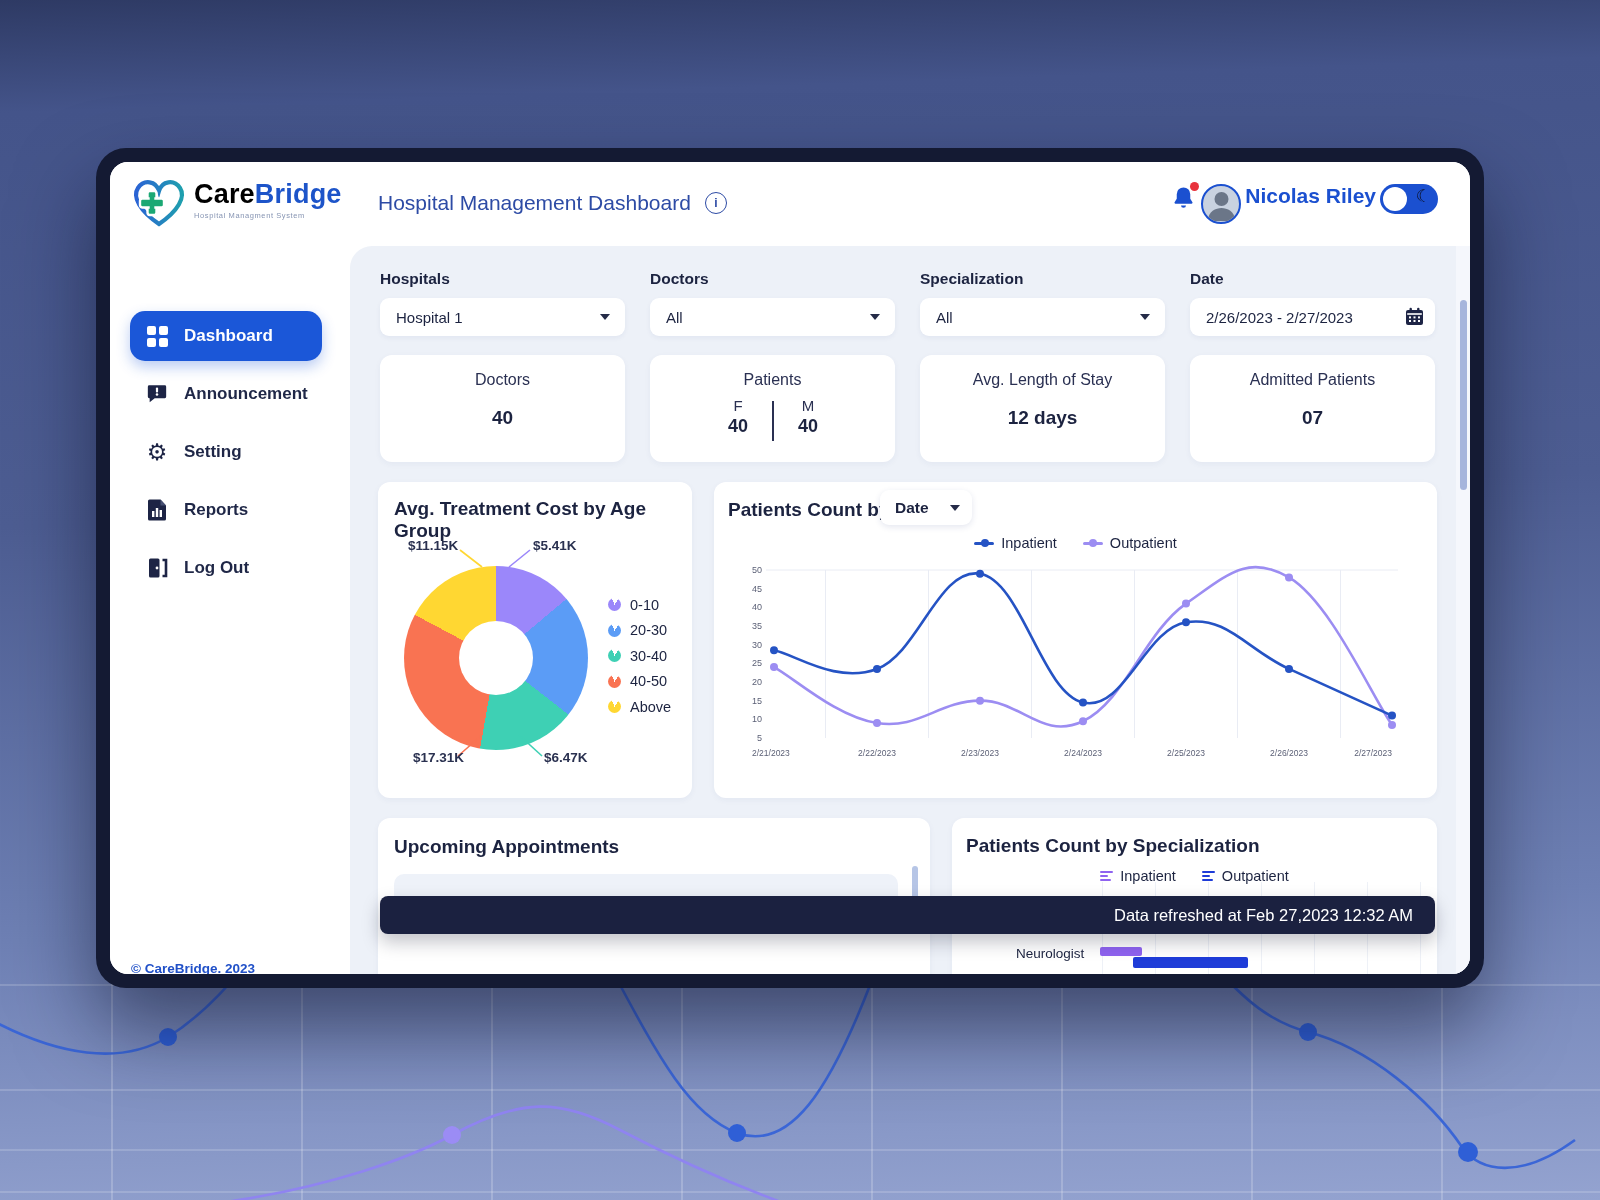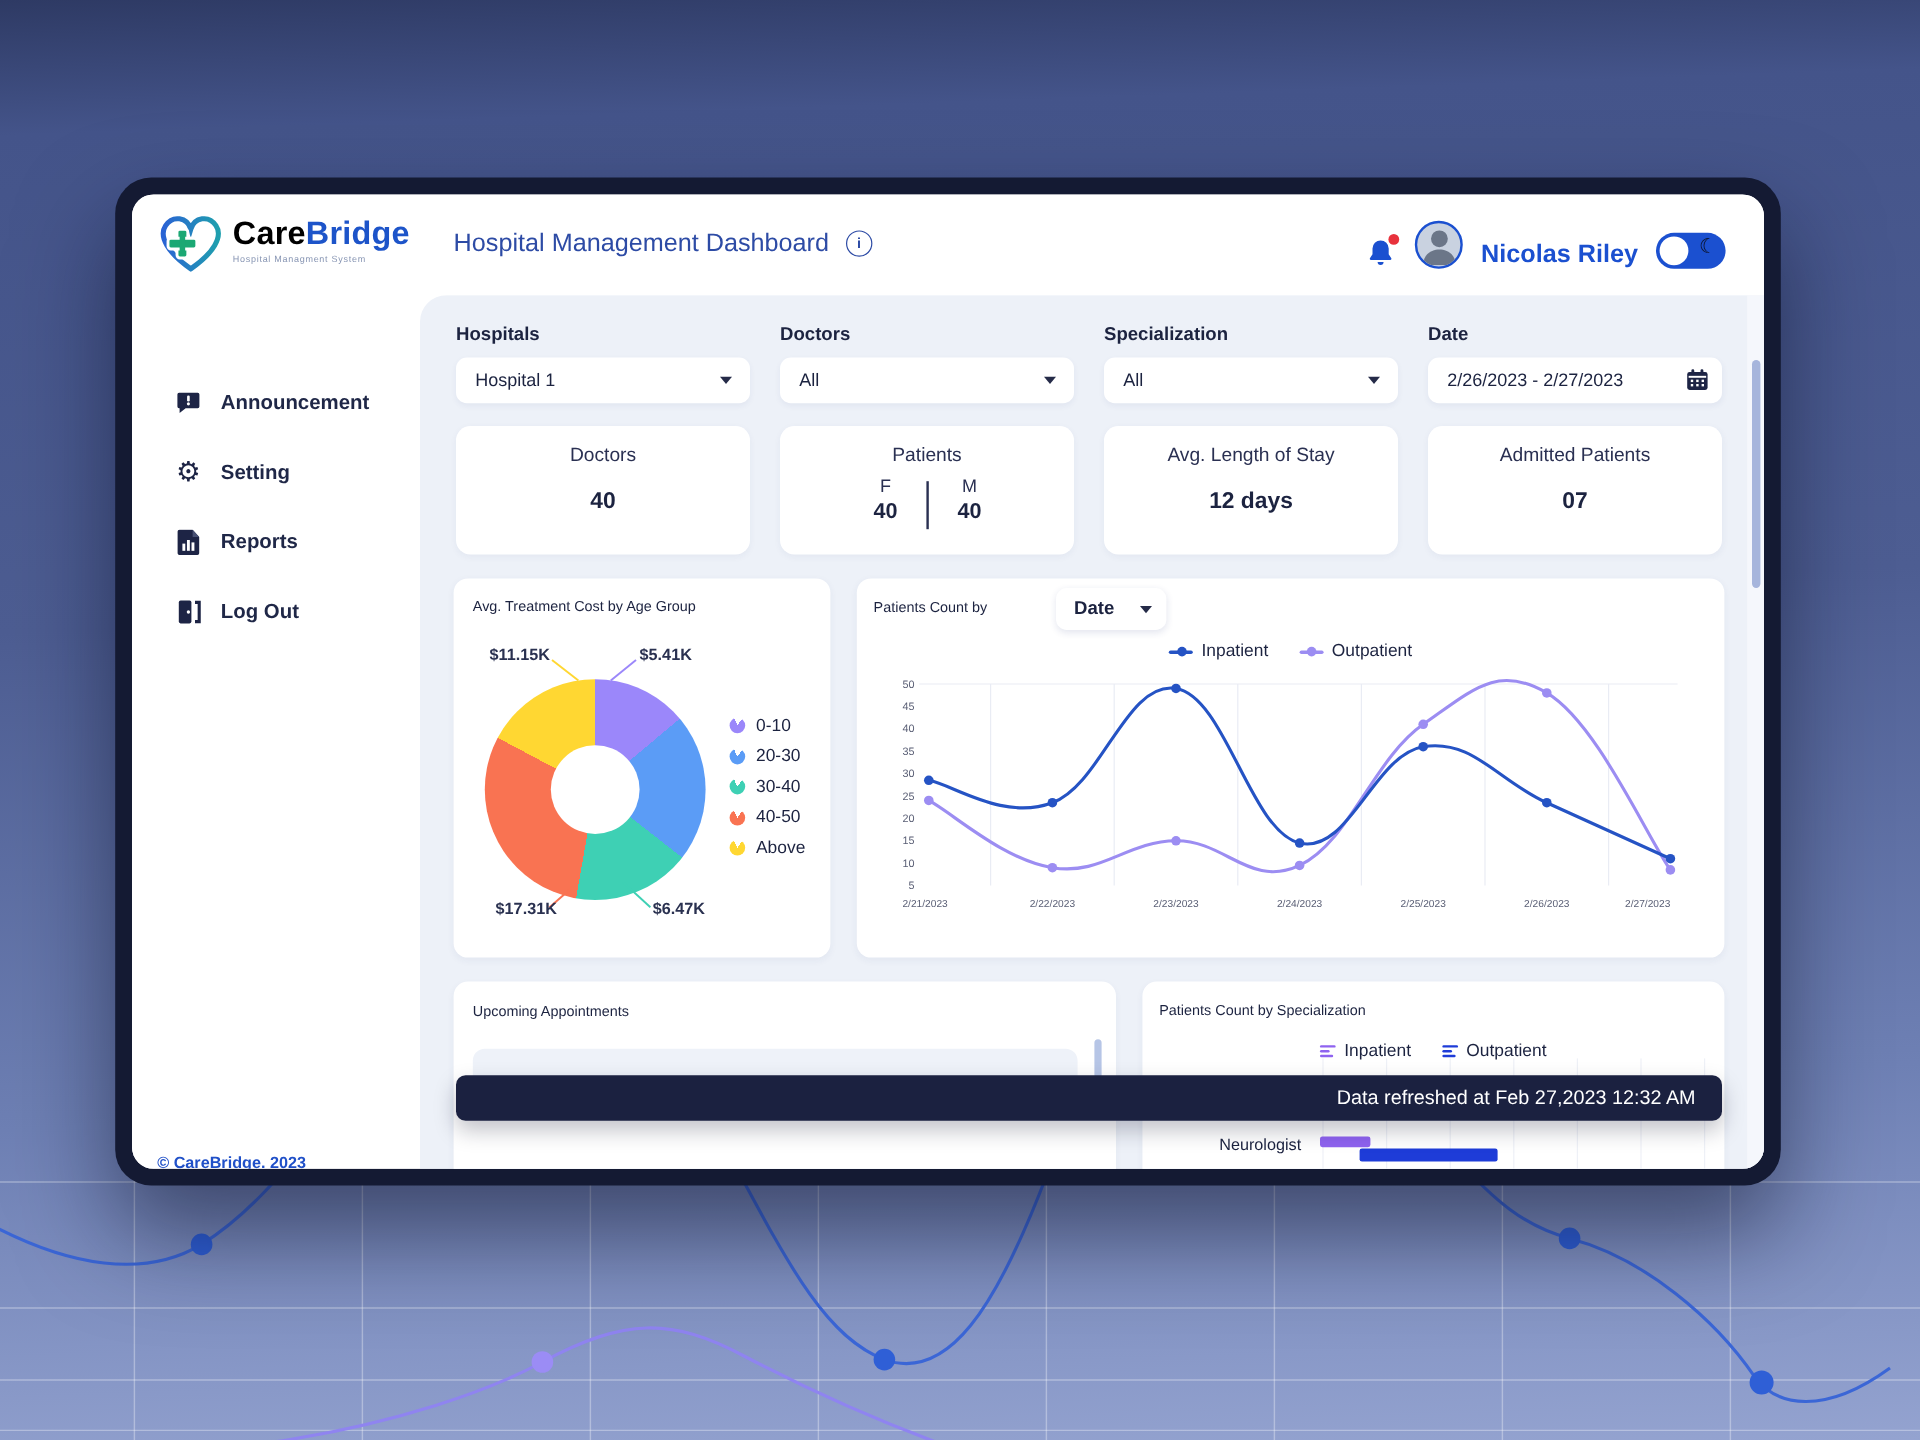--- a/index.html
+++ b/index.html
@@ -14,21 +14,21 @@
   .app{position:absolute;inset:14px;background:#ffffff;border-radius:18px;overflow:hidden;}
   
   .hdr{position:absolute;left:0;top:0;right:0;height:84px;background:#fff;z-index:5;}
   .brandname{font-size:27px;font-weight:700;letter-spacing:.2px;}
   .brandname .care{color:#000000;}
   .brandname .bridge{color:#1d54c9;}
   .tagline{font-size:7.5px;color:#8795b3;letter-spacing:.6px;margin-top:1px;}
   .pagetitle{font-size:21px;font-weight:500;color:#2d4ba5;}
   .info-i{display:inline-flex;align-items:center;justify-content:center;width:22px;height:22px;border:1.7px solid #2d4ba5;
     border-radius:50%;color:#2d4ba5;font-size:12px;font-weight:700;margin-left:14px;}
-  .userzone{position:absolute;right:32px;top:22px;display:flex;align-items:flex-end;gap:15px;}
+  .userzone{position:absolute;right:32px;top:22px;display:flex;align-items:flex-start;gap:4px;}
   .username{font-size:21px;font-weight:700;color:#1b50d0;white-space:nowrap;}
   .avatar{width:40px;height:40px;border-radius:50%;border:2.5px solid #1b50d0;background:#c9d2e0;overflow:hidden;position:relative;}
   .toggle{position:relative;width:58px;height:30px;border-radius:15px;background:#1b50d0;}
   .knob{position:absolute;left:3px;top:3px;width:24px;height:24px;border-radius:50%;background:#fff;}
   .moon{position:absolute;right:7px;top:2px;color:#0c1228;font-size:17px;font-family:"DejaVu Sans",sans-serif;}
   .belldot{position:absolute;right:-2px;top:-2px;width:9px;height:9px;background:#e8323c;border-radius:50%;}
   
   .sidebar{position:absolute;left:0;top:84px;bottom:0;width:240px;background:#fff;z-index:4;}
   .navlist{position:absolute;left:20px;top:65px;width:200px;}
   .navitem{display:flex;align-items:center;gap:15px;height:50px;margin-bottom:8px;padding-left:15px;border-radius:15px;
@@ -42,21 +42,21 @@
   .main{position:absolute;left:240px;top:84px;width:1120px;height:932px;background:#edf1f8;border-top-left-radius:22px;overflow:hidden;}
   .scrolltrack{position:absolute;right:0;top:0;bottom:0;width:14px;background:#f5f7fc;}
   .scrollthumb{position:absolute;right:3px;top:54px;width:7px;height:190px;background:#a6b5dc;border-radius:4px;}
   .flabel{font-size:15.5px;font-weight:600;color:#1c2340;}
   .fcontrol{position:absolute;top:28px;left:0;width:245px;height:38px;background:#fff;border-radius:9px;
     box-shadow:0 2px 5px rgba(30,50,120,.06);display:flex;align-items:center;padding:0 16px;font-size:15px;font-weight:500;color:#1c2340;cursor:pointer;}
   .caret{position:absolute;right:15px;top:16px;width:0;height:0;border-left:5px solid transparent;border-right:5px solid transparent;border-top:6px solid #252b48;}
   .card{position:absolute;background:#fff;border-radius:12px;box-shadow:0 2px 6px rgba(30,50,120,.05);}
   .stitle{text-align:center;font-size:16px;font-weight:500;color:#2a3052;margin-top:16px;}
   .sval{text-align:center;font-size:19px;font-weight:800;color:#1c2340;margin-top:18px;}
-  .ctitle{position:absolute;left:16px;top:16px;font-size:12px;font-weight:400;color:#1c2340;}
+  .ctitle{position:absolute;left:16px;top:16px;font-size:19px;font-weight:700;color:#1c2340;}
   
   .donut{position:absolute;left:26px;top:84px;width:184px;height:184px;border-radius:50%;}
   .hole{position:absolute;left:81px;top:139px;width:74px;height:74px;background:#fff;border-radius:50%;}
   .dcall{position:absolute;font-size:13.5px;font-weight:600;color:#2a3150;}
   .dlegend{position:absolute;left:230px;top:110px;}
   .dlg-row{display:flex;align-items:center;gap:9px;height:25.5px;cursor:pointer;}
   .sw{width:13px;height:13px;border-radius:50%;}
   .dlg-label{font-size:14.5px;font-weight:500;color:#1c2340;}
   
   .chip{position:absolute;left:166px;top:8px;width:92px;height:35px;background:#fff;border-radius:9px;
@@ -160,20 +160,33 @@
           <span class="username">Nicolas Riley</span>
           <span class="toggle">
             <span class="knob"></span>
             <span class="moon">☾</span>
           </span>
         </div>
       </div>
 
       <div class="sidebar">
         <div class="navlist">
+          <div class="navitem active">
+            <span class="nicon">
+              <svg width="21" height="21" viewBox="0 0 21 21">
+                  <g fill="#ffffff">
+                <rect x="0" y="0" width="9" height="9" rx="2"></rect>
+                    <rect x="12" y="0" width="9" height="9" rx="2"></rect>
+                <rect x="0" y="12" width="9" height="9" rx="2"></rect>
+                    <rect x="12" y="12" width="9" height="9" rx="2"></rect>
+                  </g>
+                </svg>
+            </span>
+            <span>Dashboard</span>
+          </div>
           <div class="navitem">
             <span class="nicon">
               <svg width="22" height="22" viewBox="0 0 24 24">
                 <path d="M3.5 2.5h17A1.5 1.5 0 0 1 22 4v11a1.5 1.5 0 0 1-1.5 1.5H9.5L4 21v-4.5h-.5A1.5 1.5 0 0 1 2 15V4a1.5 1.5 0 0 1 1.5-1.5z" fill="#1d2445"></path>
                 <rect x="10.8" y="5" width="2.4" height="5.4" rx="1.1" fill="#fff"></rect>
                   <circle cx="12" cy="12.6" r="1.4" fill="#fff"></circle>
               </svg>
             </span>
             <span>Announcement</span>
           </div>

